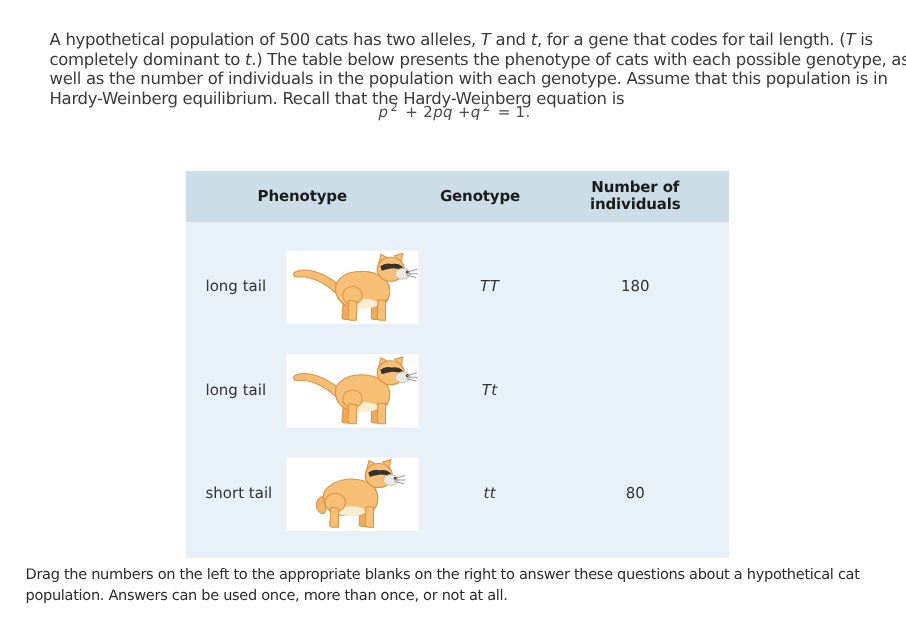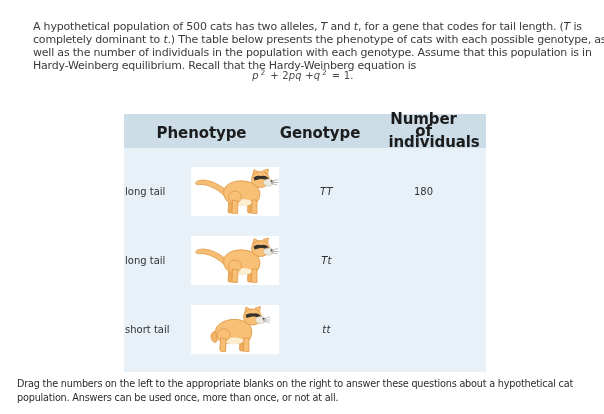--- a/index.html
+++ b/index.html
@@ -15,29 +15,29 @@
   .it { font-style:italic; }
   .equation {
     position:absolute; left:17px; top:70px; width:572px; text-align:center;
     font-size:10px; color:#4a4a4a; letter-spacing:0.2px;
   }
   .equation .sup { font-size:7.5px; position:relative; top:-4px; margin:0 1.5px 0 1.5px; }
   .hw-table { position:absolute; left:124px; top:114px; width:362px; }
   .thead {
     display:grid; grid-template-columns:155px 82px 125px; height:34px;
     background:#ccdde8; align-items:center; text-align:center;
-    font-weight:bold; font-size:15px; color:#1c1c1c; letter-spacing:-0.1px;
+    font-weight:bold; font-size:10px; color:#1c1c1c; letter-spacing:-0.1px;
   }
   .th-number span { display:inline-block; width:70px; line-height:11.5px; }
   .tbody { background:#e8f1f7; height:224px; box-sizing:border-box; padding-top:9px; }
   .trow {
     display:grid; grid-template-columns:67px 88px 82px 125px; height:69px;
     align-items:center; font-size:10px; color:#333333;
   }
-  .cell-phenotype { padding-left:1px; }
+  .cell-phenotype { padding-left:13px; }
   .cell-image { width:88px; height:49px; background:#ffffff; }
   .cell-image svg { display:block; }
   .cell-genotype { text-align:center; font-style:italic; letter-spacing:0.3px;padding-left:13px; }
   .cell-count { text-align:center; }
   .footer {
     position:absolute; left:17px; top:377px; width:584px; margin:0;
     font-size:9.7px; line-height:13.5px; font-weight:normal;
     letter-spacing:-0.2px; color:#2b2b2b;
   }
 </style>
@@ -123,20 +123,21 @@
             <path d="M53.5 8 L 55 2 L 60.5 5 Z" fill="#f7c076" stroke="#dd9440" stroke-width="0.7"></path>
             <path d="M64 3 L 69.5 1.5 L 68.5 7.5 Z" fill="#f7c076" stroke="#dd9440" stroke-width="0.7"></path>
             <ellipse cx="61.5" cy="12" rx="9" ry="8" fill="#f7c076" stroke="#dd9440" stroke-width="0.8"></ellipse>
             <path d="M54.5 10 Q 58 7.5 62 8.5 Q 66.5 7.5 69.5 10.5 L 69 13 Q 65 11 61.5 11.5 Q 58 12 55.5 13 Z" fill="#37322c"></path>
             <ellipse cx="69.5" cy="15" rx="5" ry="3.6" fill="#eceadf" stroke="#b9b4a4" stroke-width="0.5"></ellipse>
             <circle cx="72.5" cy="13.8" r="1" fill="#3a352e"></circle>
             <path d="M72 14 L 79 12 M72 15 L 79.5 15 M72 16 L 78.5 17.5" stroke="#8f8f8f" stroke-width="0.6" fill="none"></path>
           </svg>
         </div>
         <div class="cell-genotype">tt</div>
+        <div class="cell-count">80</div>
       </div>
 
     </div>
   </div>
 
   <p class="footer">Drag the numbers on the left to the appropriate blanks on the right to answer these questions about a hypothetical cat population. Answers can be used once, more than once, or not at all.</p>
 
 </div>
 
 </body></html>

